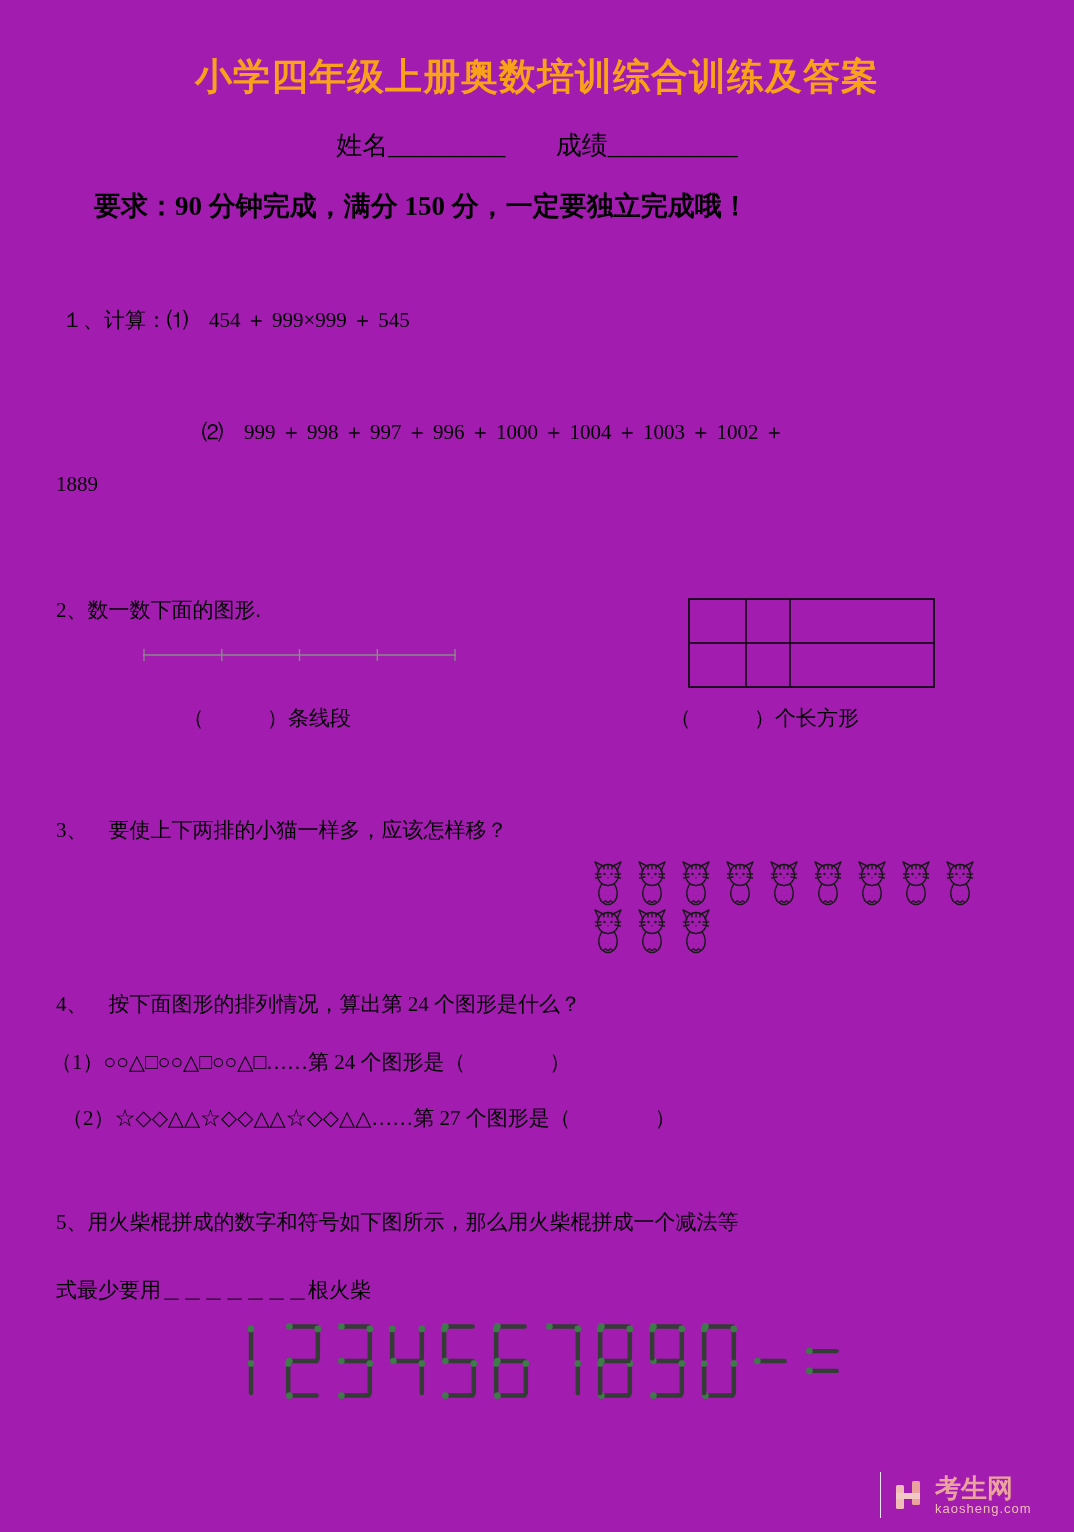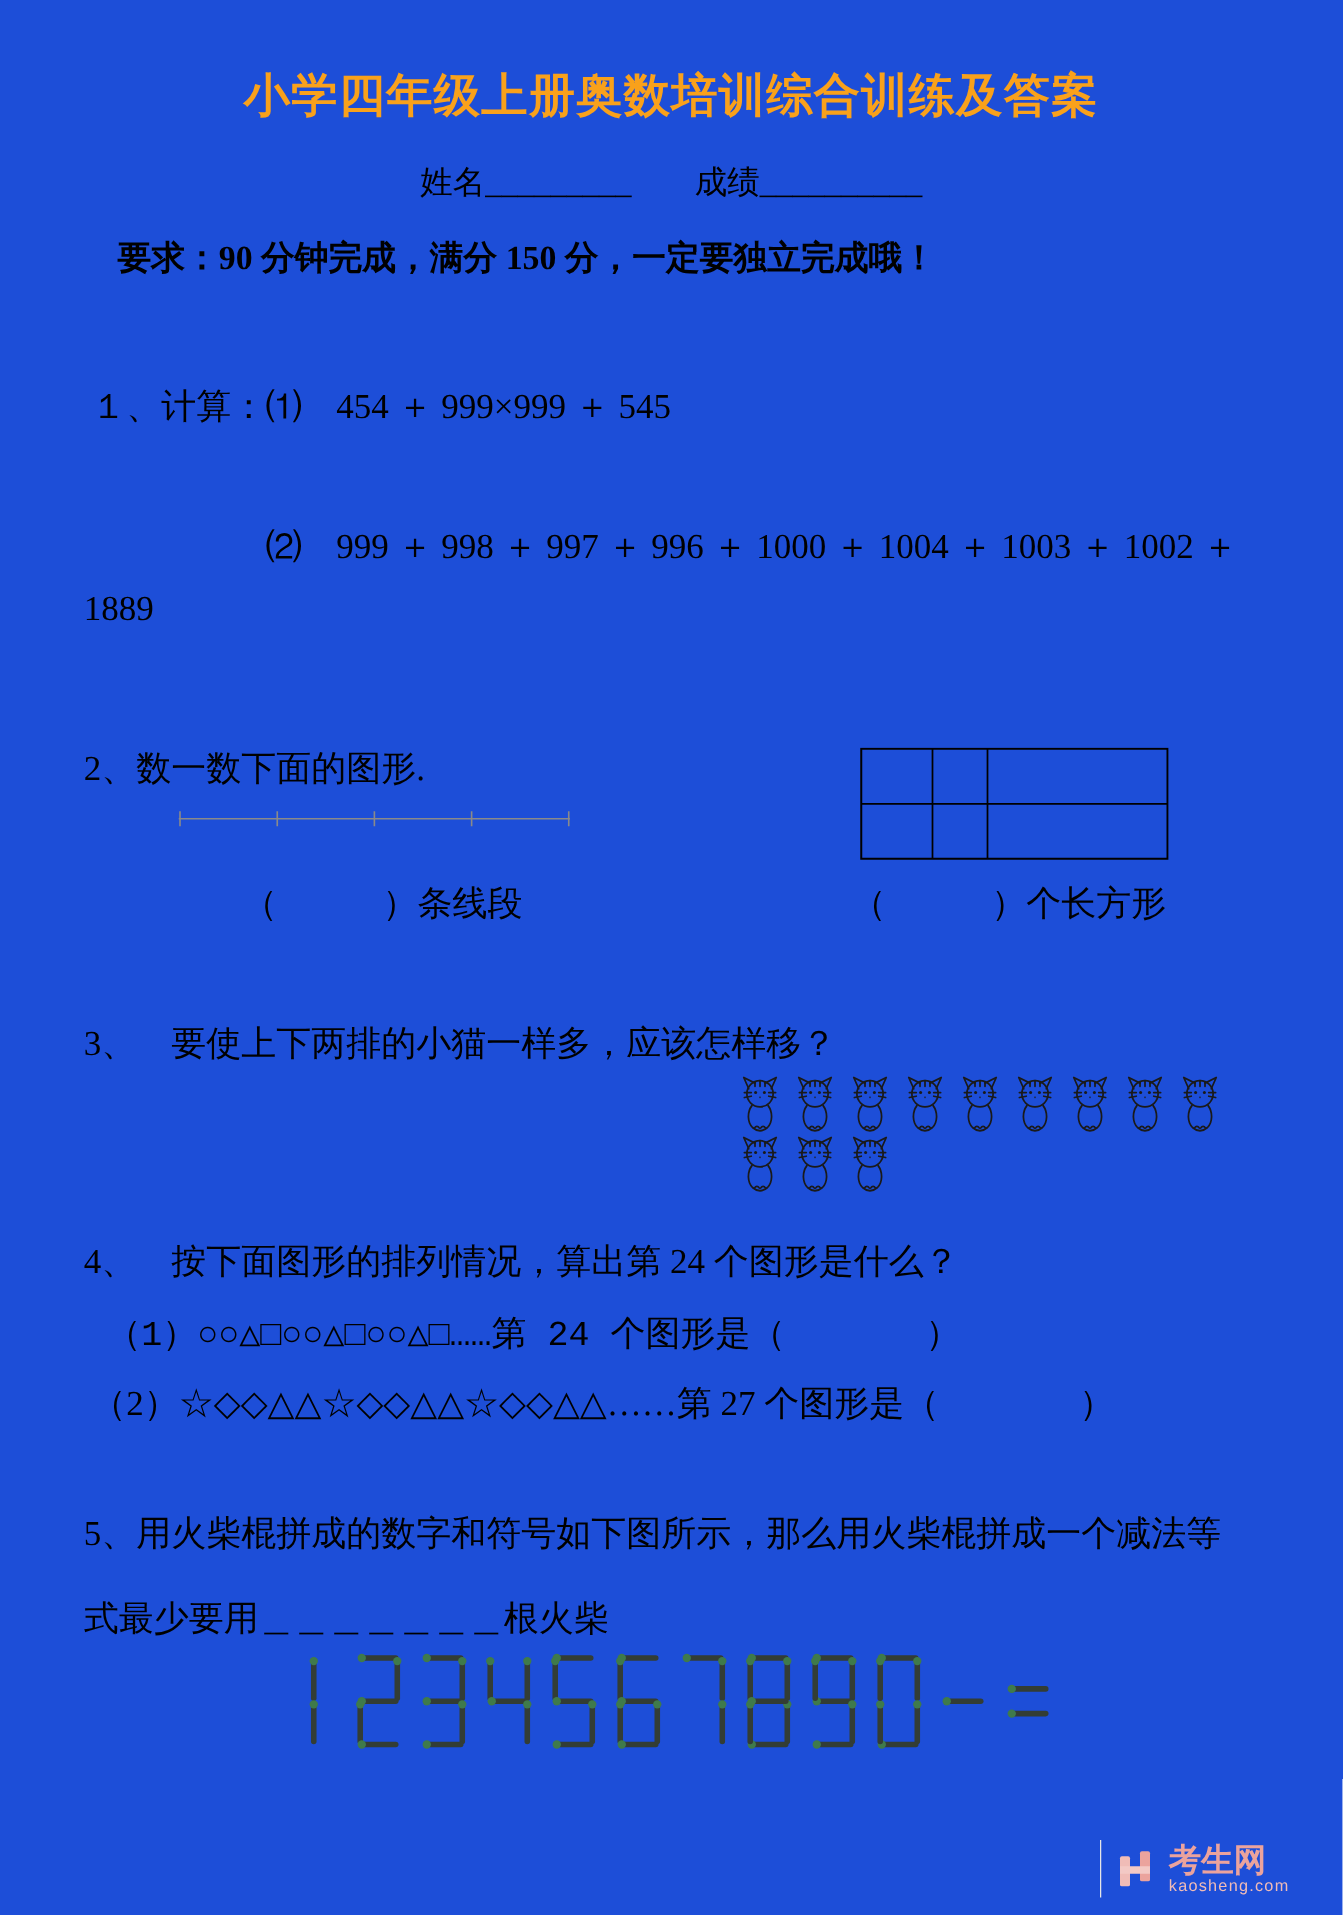--- a/index.html
+++ b/index.html
@@ -1,43 +1,43 @@
 <!DOCTYPE html>
 <html><head>
 <meta charset="utf-8">
 <style>
   html,body{margin:0;padding:0;background:#ffffff;}
-  .page{position:relative;width:1074px;height:1532px;background:#1d4ed8;
+  .page{position:relative;width:1074px;height:1532px;background:#a21caf;
         font-family:"Liberation Serif","DejaVu Serif",serif;color:#000;overflow:hidden;}
   .abs{position:absolute;margin:0;white-space:nowrap;}
   .title{top:52px;left:0;width:100%;text-align:center;
          font-family:"Liberation Sans","DejaVu Sans",sans-serif;
          font-weight:bold;font-size:37px;letter-spacing:1px;}
   .name-score{top:128px;left:0;width:100%;text-align:center;font-size:26px;}
   .name-score span{margin:0 22px;}
   .req{top:188px;left:94px;font-size:27px;font-weight:bold;}
   .heading{top:246px;left:56px;font-size:28px;font-weight:bold;}
-  .body-text{font-size:28px;margin-left:11px;}
+  .body-text{font-size:21px;}
   .q1l1{top:306px;left:62px;}
   .q1l2{top:418px;left:202px;}
   .q1l3{top:472px;left:56px;}
   .q2t{top:596px;left:56px;}
   .segfig{top:646px;left:142px;width:315px;height:18px;}
   .segfig line{stroke:#8a8a8a;stroke-width:1.3;}
   .gridfig{top:598px;left:688px;width:247px;height:90px;}
   .gridfig rect,.gridfig line{stroke:#000;fill:none;}
   .q2a1{top:704px;left:183px;}
   .q2a2{top:704px;left:670px;}
   .q3t{top:816px;left:56px;}
   .cats-row{display:flex;}
   .cats1{top:860px;left:586px;}
   .cats2{top:908px;left:586px;}
   .cat{width:44px;height:46px;display:block;}
   .q4t{top:990px;left:56px;}
-  .q4o1{top:1048px;left:74px;font-family:Liberation Mono, monospace;}
+  .q4o1{top:1048px;left:51px;}
   .q4o2{top:1104px;left:62px;}
   .q5l1{top:1208px;left:56px;}
   .q5l2{top:1276px;left:56px;}
   .matches{top:1316px;left:230px;display:flex;}
   .match-digit{width:42px;height:90px;margin-right:10px;}
   .match-digit line{stroke:#333d35;stroke-width:3.6;stroke-linecap:round;}
   .match-digit circle{fill:#3f7a4b;}
   .wm{top:1472px;left:880px;display:flex;align-items:center;}
   .wm-divider{width:1px;height:46px;background:#e6e6e6;margin-right:10px;}
   .wm-logo{width:36px;height:36px;margin-right:8px;}

